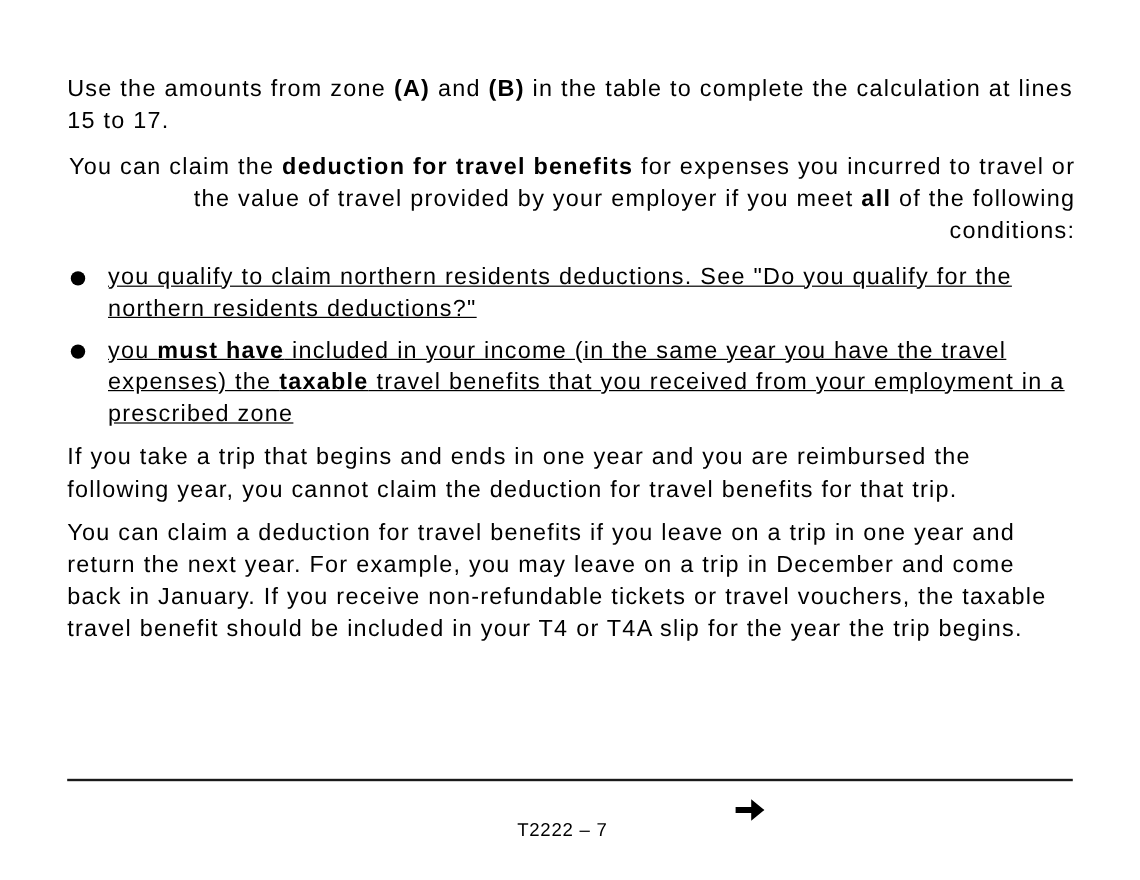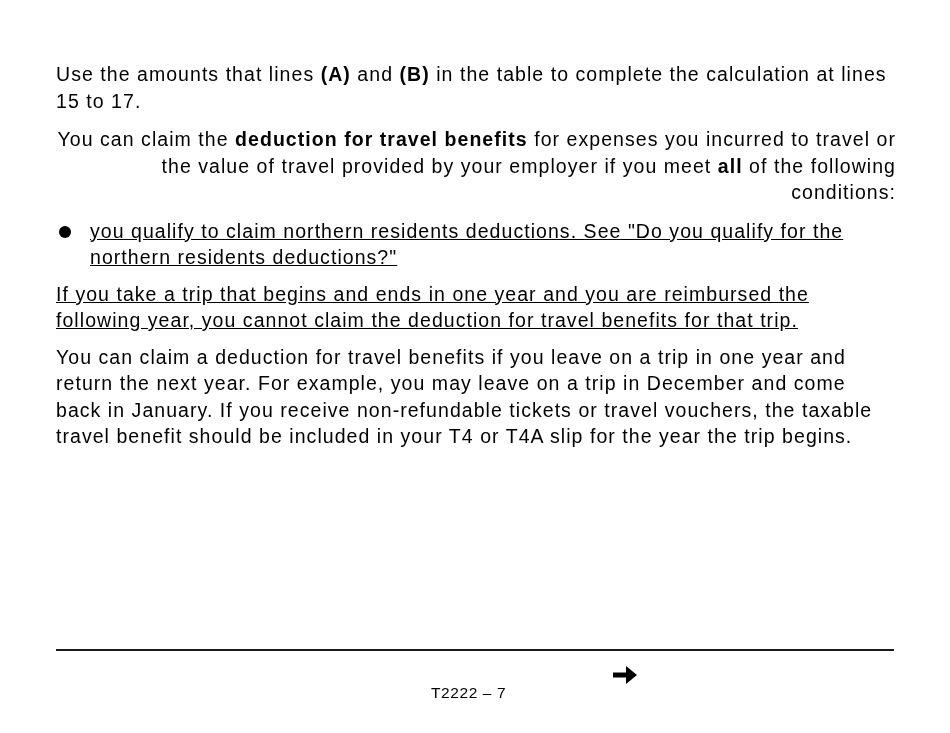--- a/index.html
+++ b/index.html
@@ -46,21 +46,21 @@
     }
     .bullet-dot {
       position: absolute;
       left: 3px;
       top: 8px;
       width: 12px;
       height: 12px;
       border-radius: 50%;
       background: #000000;
     }
-    .p3 { margin-bottom: 10px; text-decoration: underline; }
+    .p3 { margin-bottom: 10px; }
     .divider {
       position: absolute;
       left: 56px;
       top: 649px;
       width: 838px;
       height: 2px;
       background: #1a1a1a;
     }
     .footer-page {
       position: absolute;
@@ -82,28 +82,32 @@
       display: inline-block;
       margin-left: 4px;
       width: 28px;
       height: 22px;
     }
   </style>
 </head>
 <body>
 
 <div class="page">
-  <p class="para p1"><span>Use the amounts that lines </span><b>(A)</b><span> and </span><b>(B)</b><span> in the table to complete the calculation at lines 15 to 17.</span></p>
+  <p class="para p1"><span>Use the amounts from zone </span><b>(A)</b><span> and </span><b>(B)</b><span> in the table to complete the calculation at lines 15 to 17.</span></p>
 
   <p class="para p2"><span>You can claim the </span><b>deduction for travel benefits</b><span> for expenses you incurred to travel or the value of travel provided by your employer if you meet </span><b>all</b><span> of the following conditions:</span></p>
 
   <ul class="bullets">
     <li class="bullet-item">
       <span class="bullet-dot"></span>
       <span>you qualify to claim northern residents deductions. See "Do you qualify for the northern residents deductions?"</span>
+    </li>
+    <li class="bullet-item">
+      <span class="bullet-dot"></span>
+      <span>you </span><b>must have</b><span> included in your income (in the same year you have the travel expenses) the </span><b>taxable</b><span> travel benefits that you received from your employment in a prescribed zone</span>
     </li>
   </ul>
 
   <p class="para p3">If you take a trip that begins and ends in one year and you are reimbursed the following year, you cannot claim the deduction for travel benefits for that trip.</p>
 
   <p class="para p4">You can claim a deduction for travel benefits if you leave on a trip in one year and return the next year. For example, you may leave on a trip in December and come back in January. If you receive non-refundable tickets or travel vouchers, the taxable travel benefit should be included in your T4 or T4A slip for the year the trip begins.</p>
 </div>
 
 <div class="divider"></div>
 

